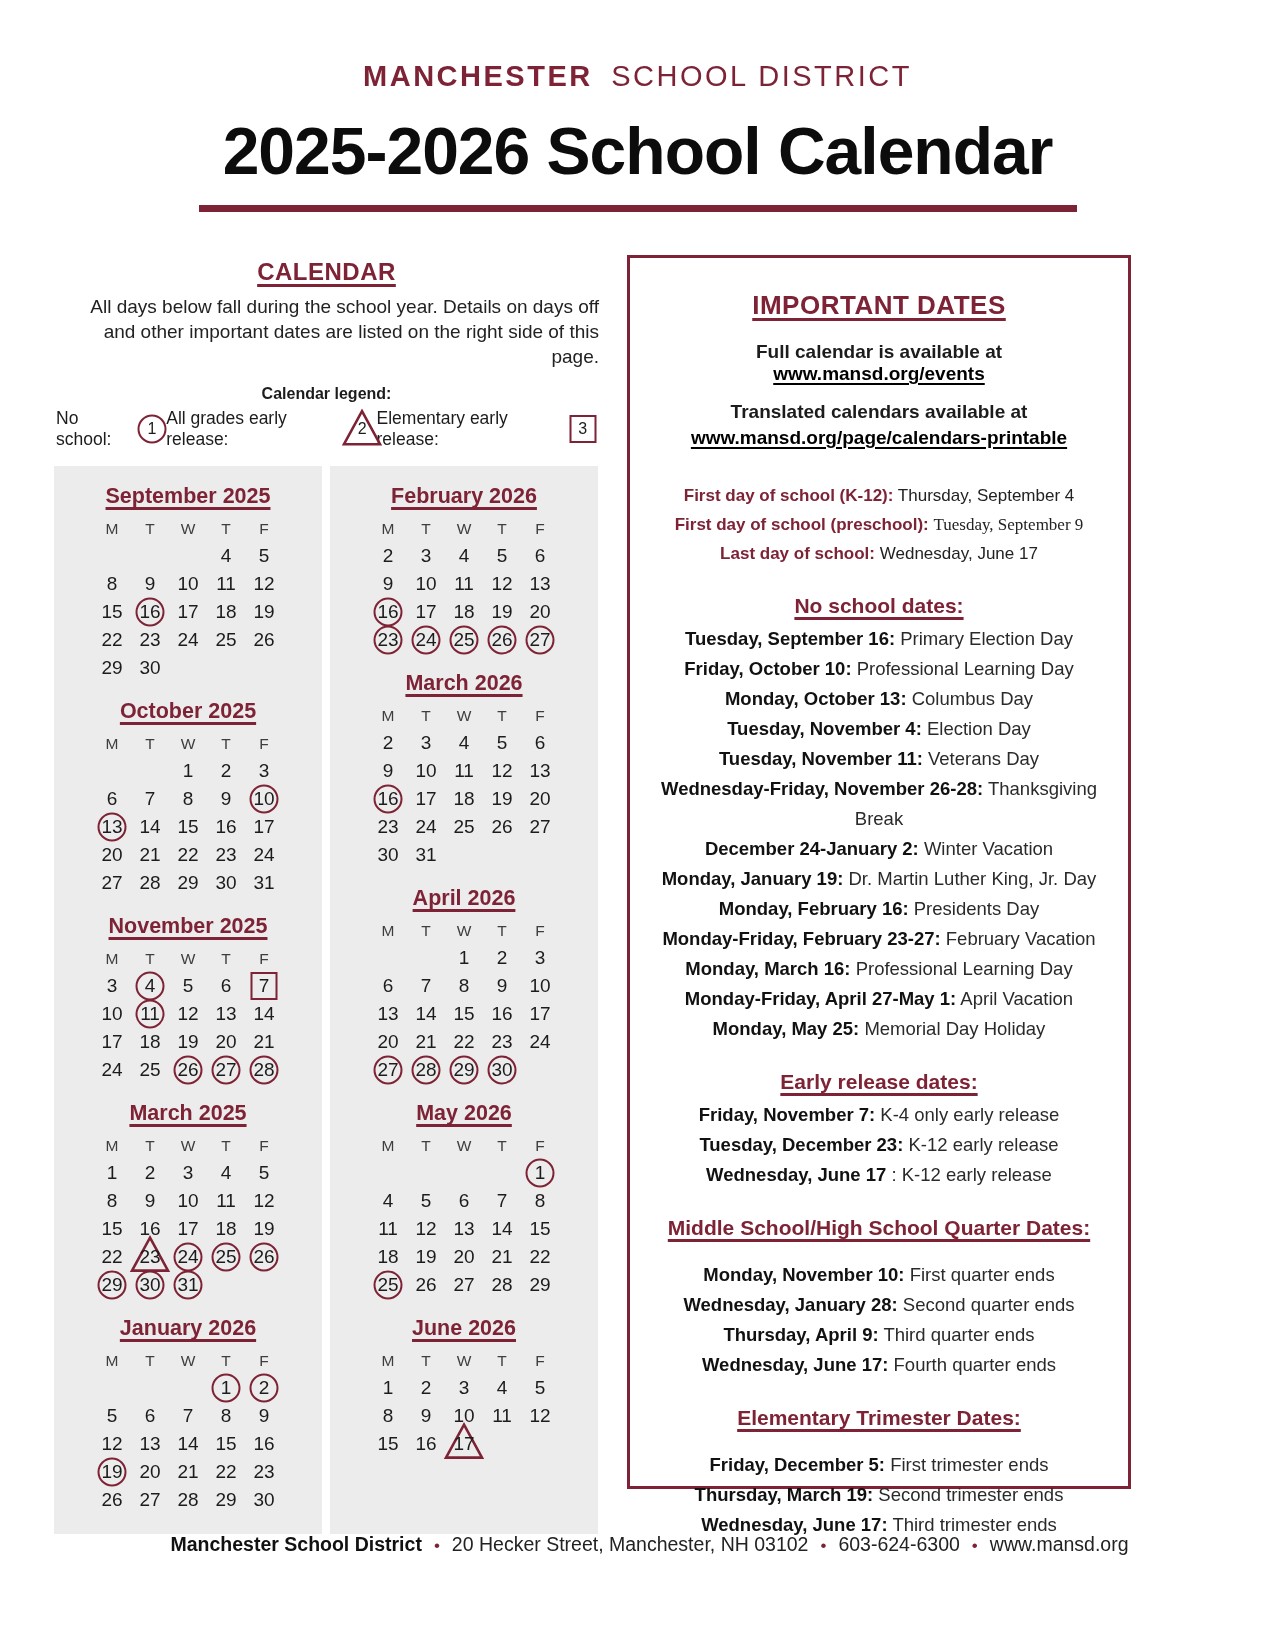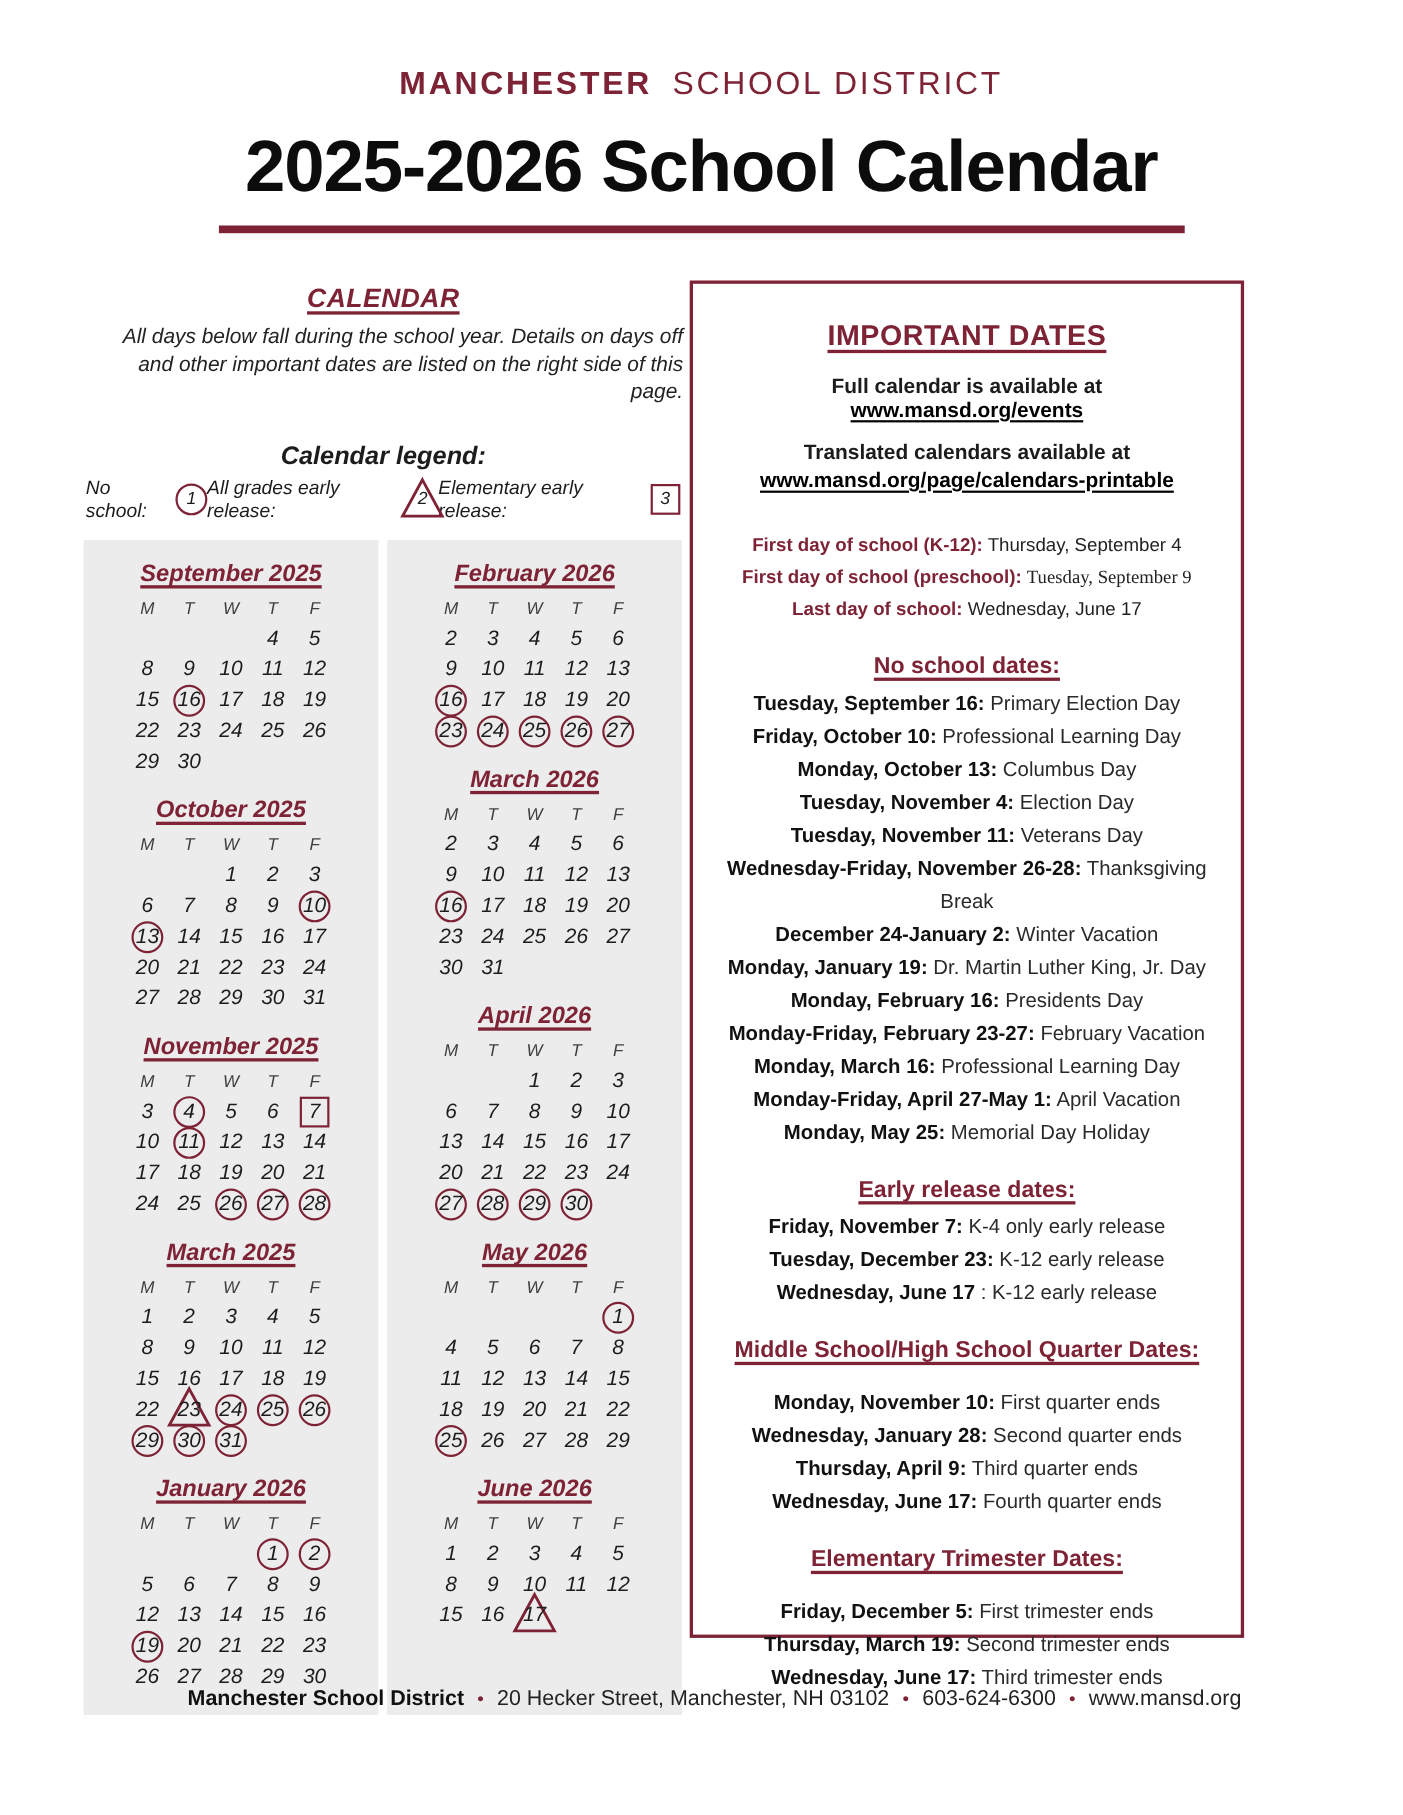--- a/index.html
+++ b/index.html
@@ -15,25 +15,25 @@
   }
   
   .header{position:absolute;top:60px;left:0;width:100%;text-align:center;}
   .brand{font-size:29px;letter-spacing:2.5px;color:var(--maroon);}
   .brand .primary{font-weight:bold;}
   .brand .secondary{font-weight:normal;margin-left:8px;}
   .page-title{margin-top:20px;font-size:66px;font-weight:bold;color:#0c0c0c;letter-spacing:-1px;}
   .rule{width:878px;height:7px;background:var(--maroon);margin:16px auto 0;}
 
   
-  .cal-col{position:absolute;left:76px;top:258px;width:545px;font-style:italic;}
+  .cal-col{position:absolute;left:54px;top:258px;width:545px;}
   .cal-heading{display:block;text-align:center;color:var(--maroon);font-weight:bold;font-size:24px;
     text-decoration:underline;text-decoration-thickness:3px;text-underline-offset:4px;letter-spacing:.5px;}
   .cal-intro{margin-top:8px;text-align:right;font-size:19px;line-height:25px;color:#222;}
-  .legend-heading{margin-top:32px;text-align:center;font-weight:bold;font-size:23px;}
+  .legend-heading{margin-top:16px;text-align:center;font-weight:bold;font-size:16px;}
   .legend-row{margin-top:5px;display:flex;align-items:center;justify-content:flex-end;font-size:17.5px;padding:0 2px;}
   .legend-item{display:flex;align-items:center;}
   .leg-sym{position:relative;display:inline-flex;width:30px;height:29px;align-items:center;justify-content:center;
     font-size:16px;margin-left:3px;}
   .leg-sym .ring,.leg-sym .sq{position:absolute;left:50%;top:50%;transform:translate(-50%,-50%);}
   .leg-sym svg.tri{position:absolute;left:50%;top:50%;transform:translate(-50%,-52%);}
 
   .panels{display:flex;gap:8px;margin-top:16px;}
   .panel{width:268px;height:1068px;background:var(--panel);padding-top:18px;overflow:hidden;}
   .month{margin-bottom:17px;}

